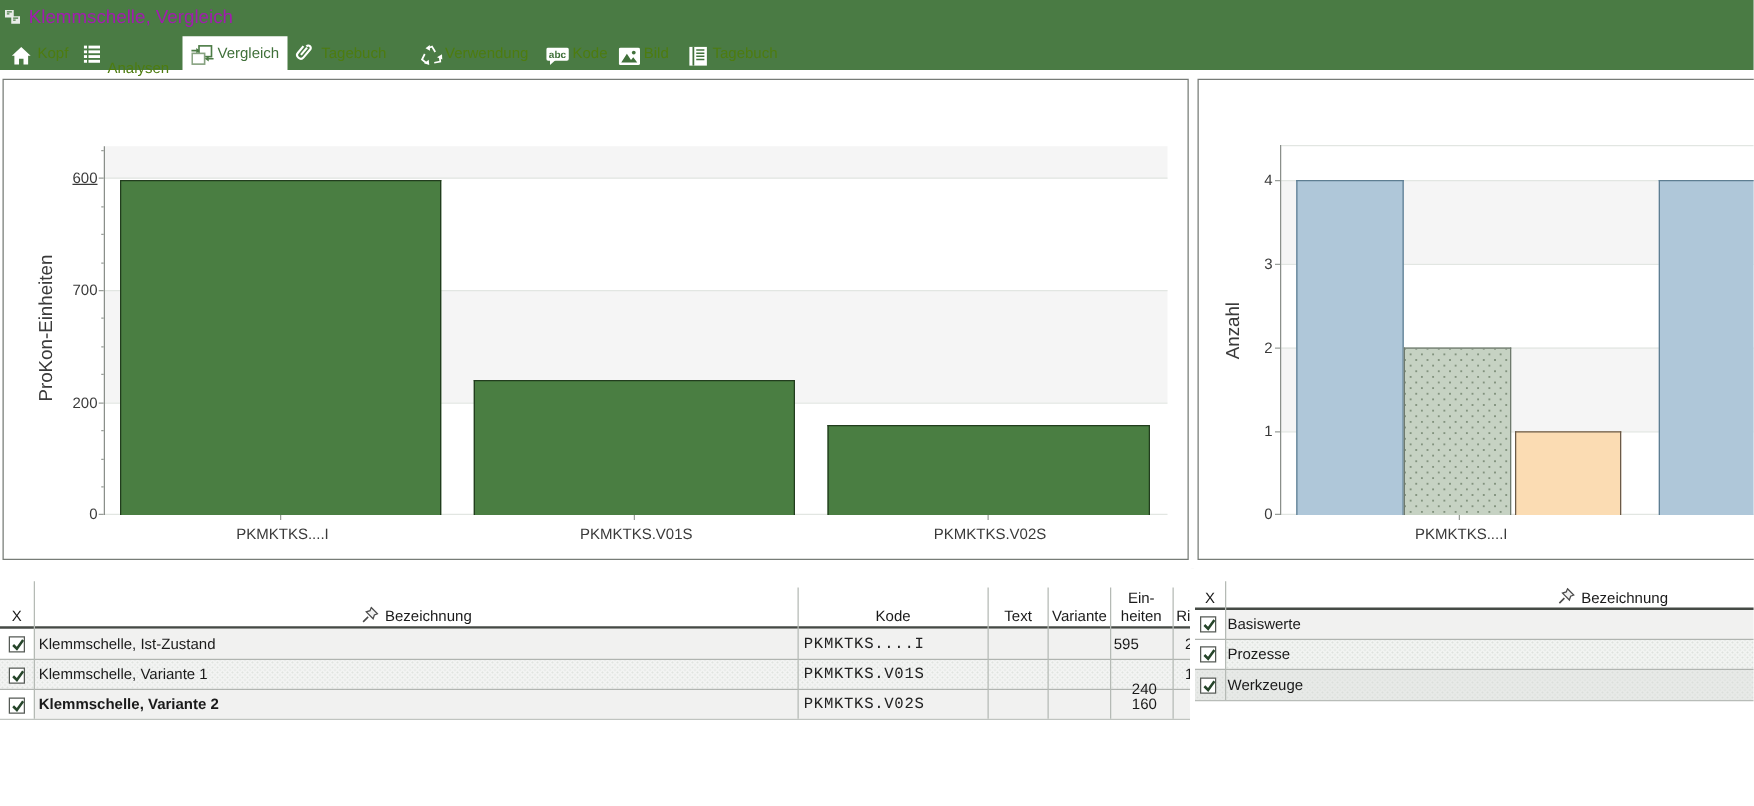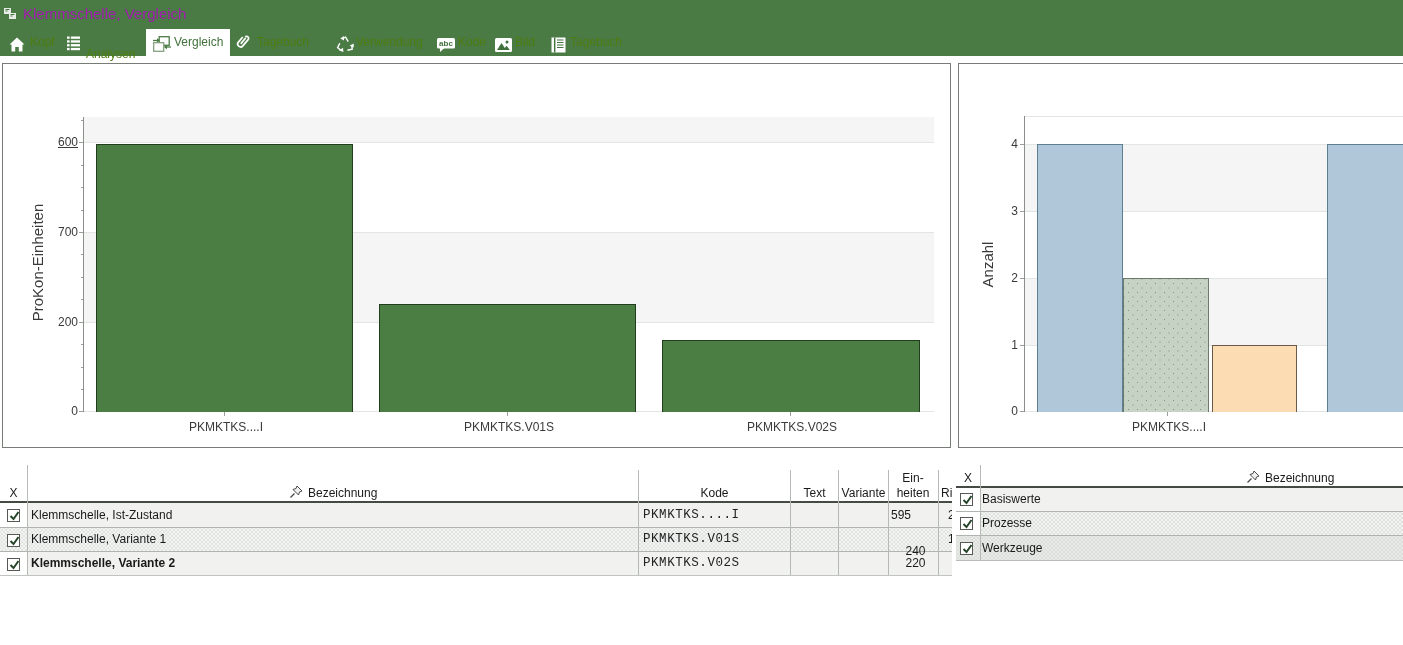--- a/index.html
+++ b/index.html
@@ -248,21 +248,21 @@
 <div class="celltext" style="left:891px;top:532px;width:49px;text-align:center;line-height:14px;margin-top:12px;">240</div>
 <div class="celltext" style="left:948px;top:532px;line-height:14px;">1</div>
 
 <div class="cb" style="left:7px;top:558px;">
     <svg width="13" height="15" viewBox="0 0 13 15">
       <path d="M2.5 7 L5.5 10 L10.5 3" stroke="#26452a" stroke-width="2" fill="none"></path>
     </svg>
   </div>
 <div class="celltext" style="left:31px;top:556px;line-height:14px;font-weight:bold;">Klemmschelle, Variante 2</div>
 <div class="celltext mono" style="left:643px;top:556px;line-height:14px;">PKMKTKS.V02S</div>
-<div class="celltext" style="left:891px;top:556px;width:49px;text-align:center;line-height:14px;">220</div>
+<div class="celltext" style="left:891px;top:556px;width:49px;text-align:center;line-height:14px;">160</div>
 
 <div class="abs" style="left:952px;top:455px;width:4px;height:190px;background:#fff;z-index:4;"></div>
 
 <svg class="abs" style="left:289px;top:485px" width="14" height="14" viewBox="0 0 14 14">
  <g stroke="#4a4a4a" stroke-width="1" fill="#f0f0f0">
  <path d="M8 1 L13 6 L10.5 7 L9.5 10 L4 4.5 L7 3.5 Z"></path>
  <path d="M5.5 8.5 L1.5 12.5" stroke-width="1.3" fill="none"></path>
  </g>
 </svg>
 

